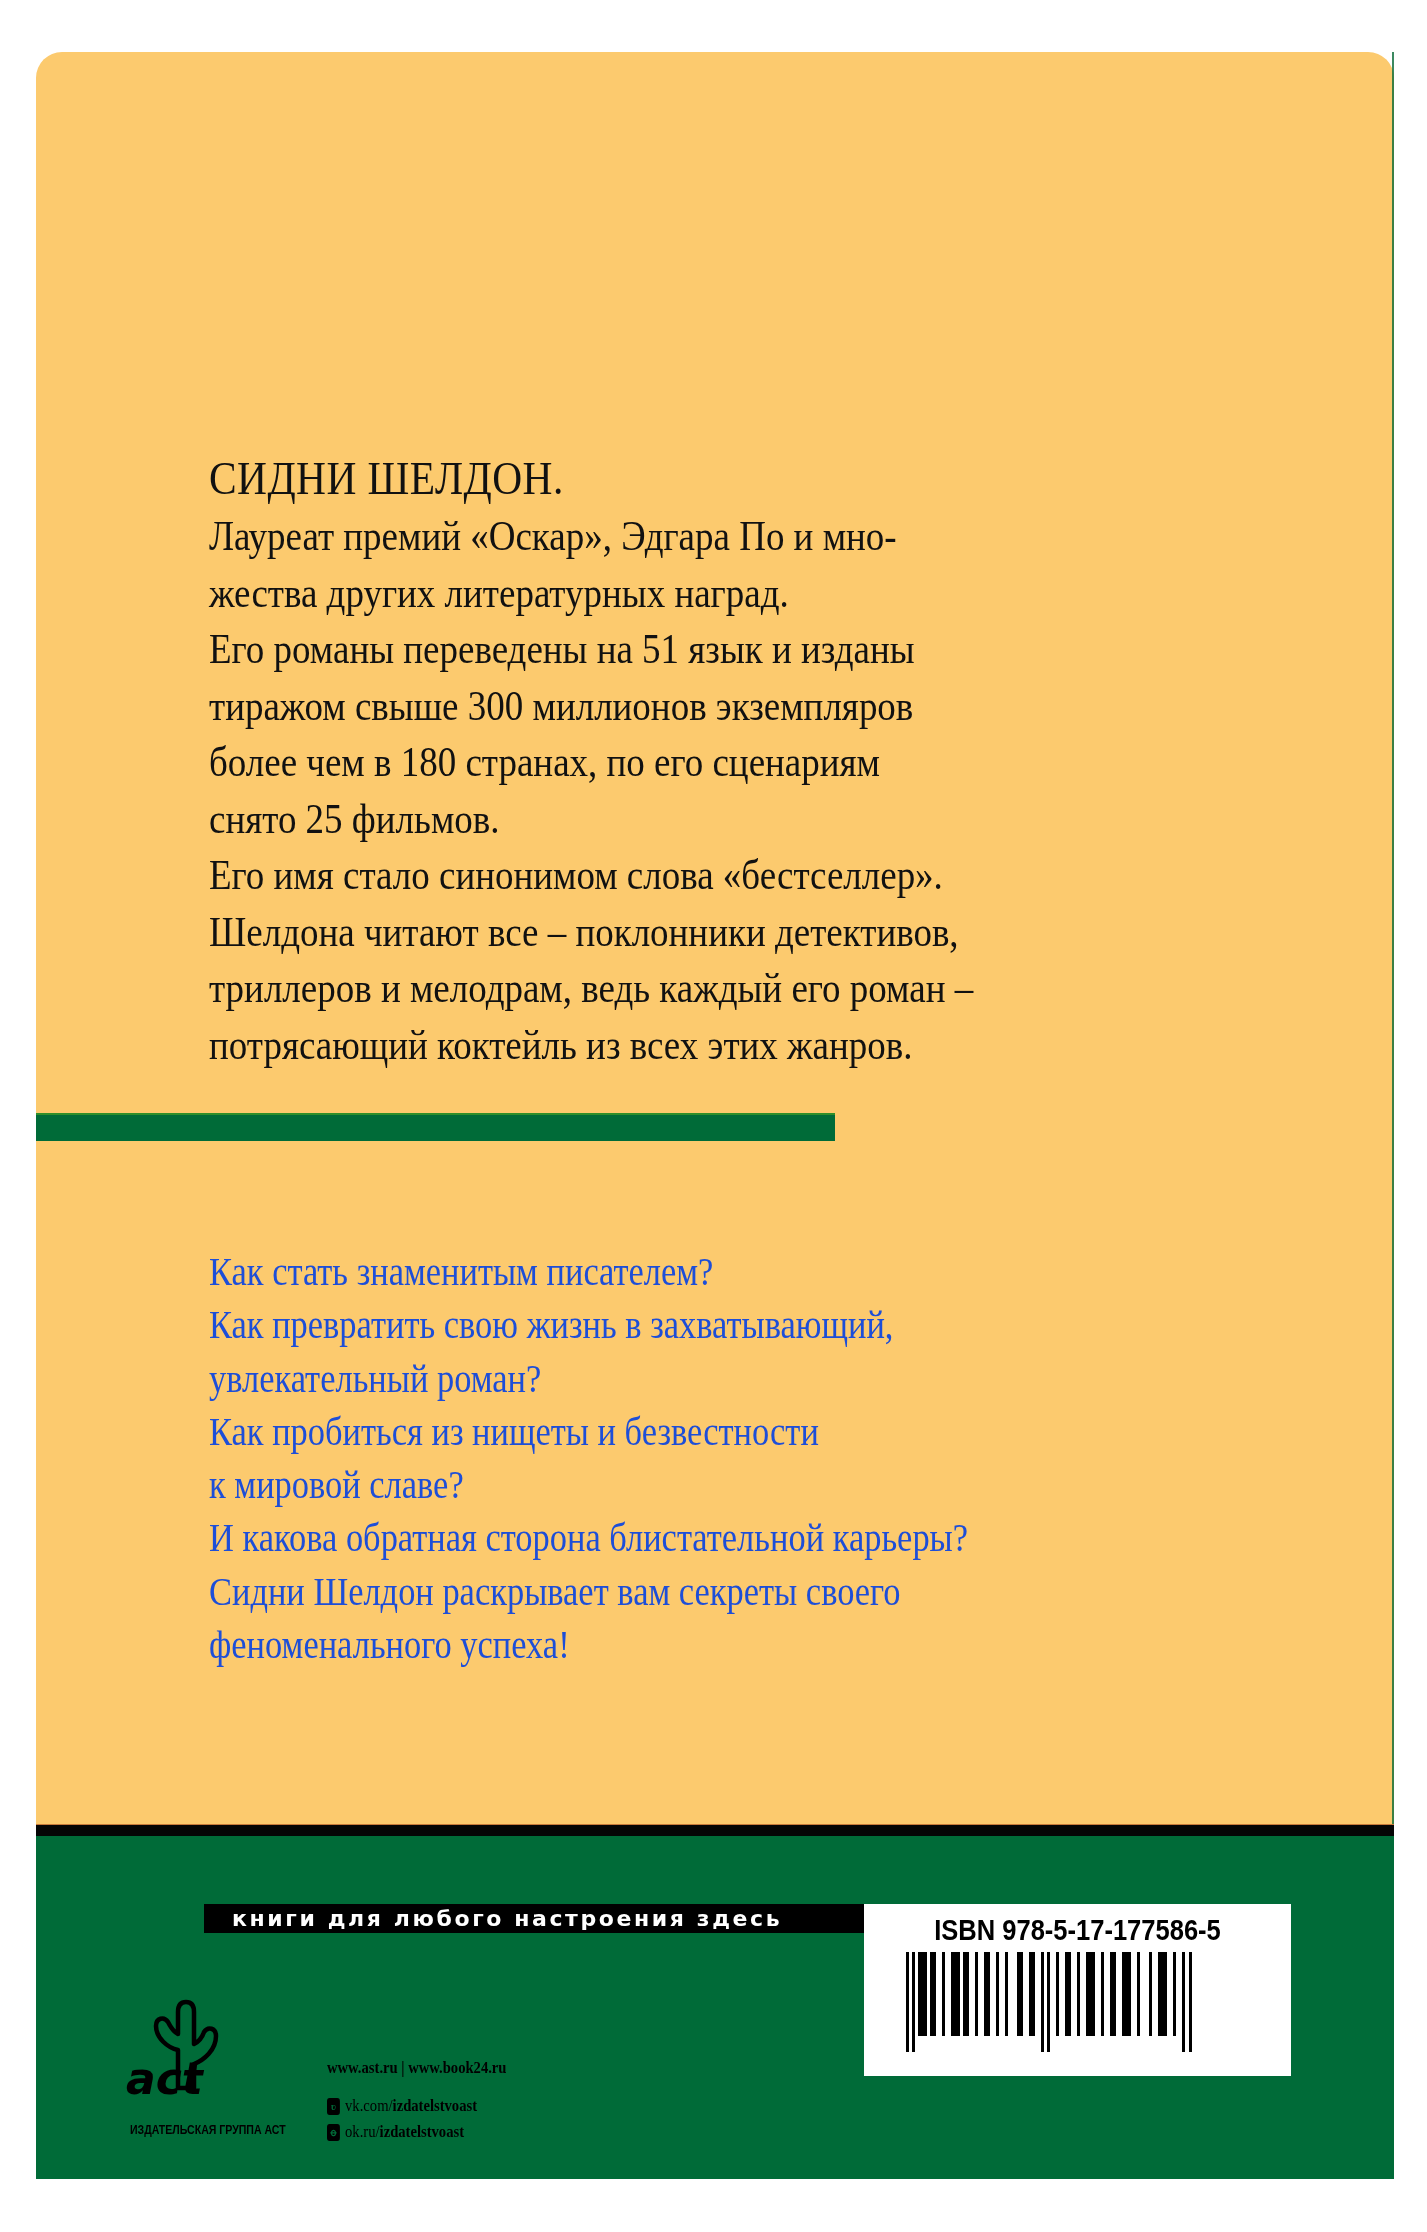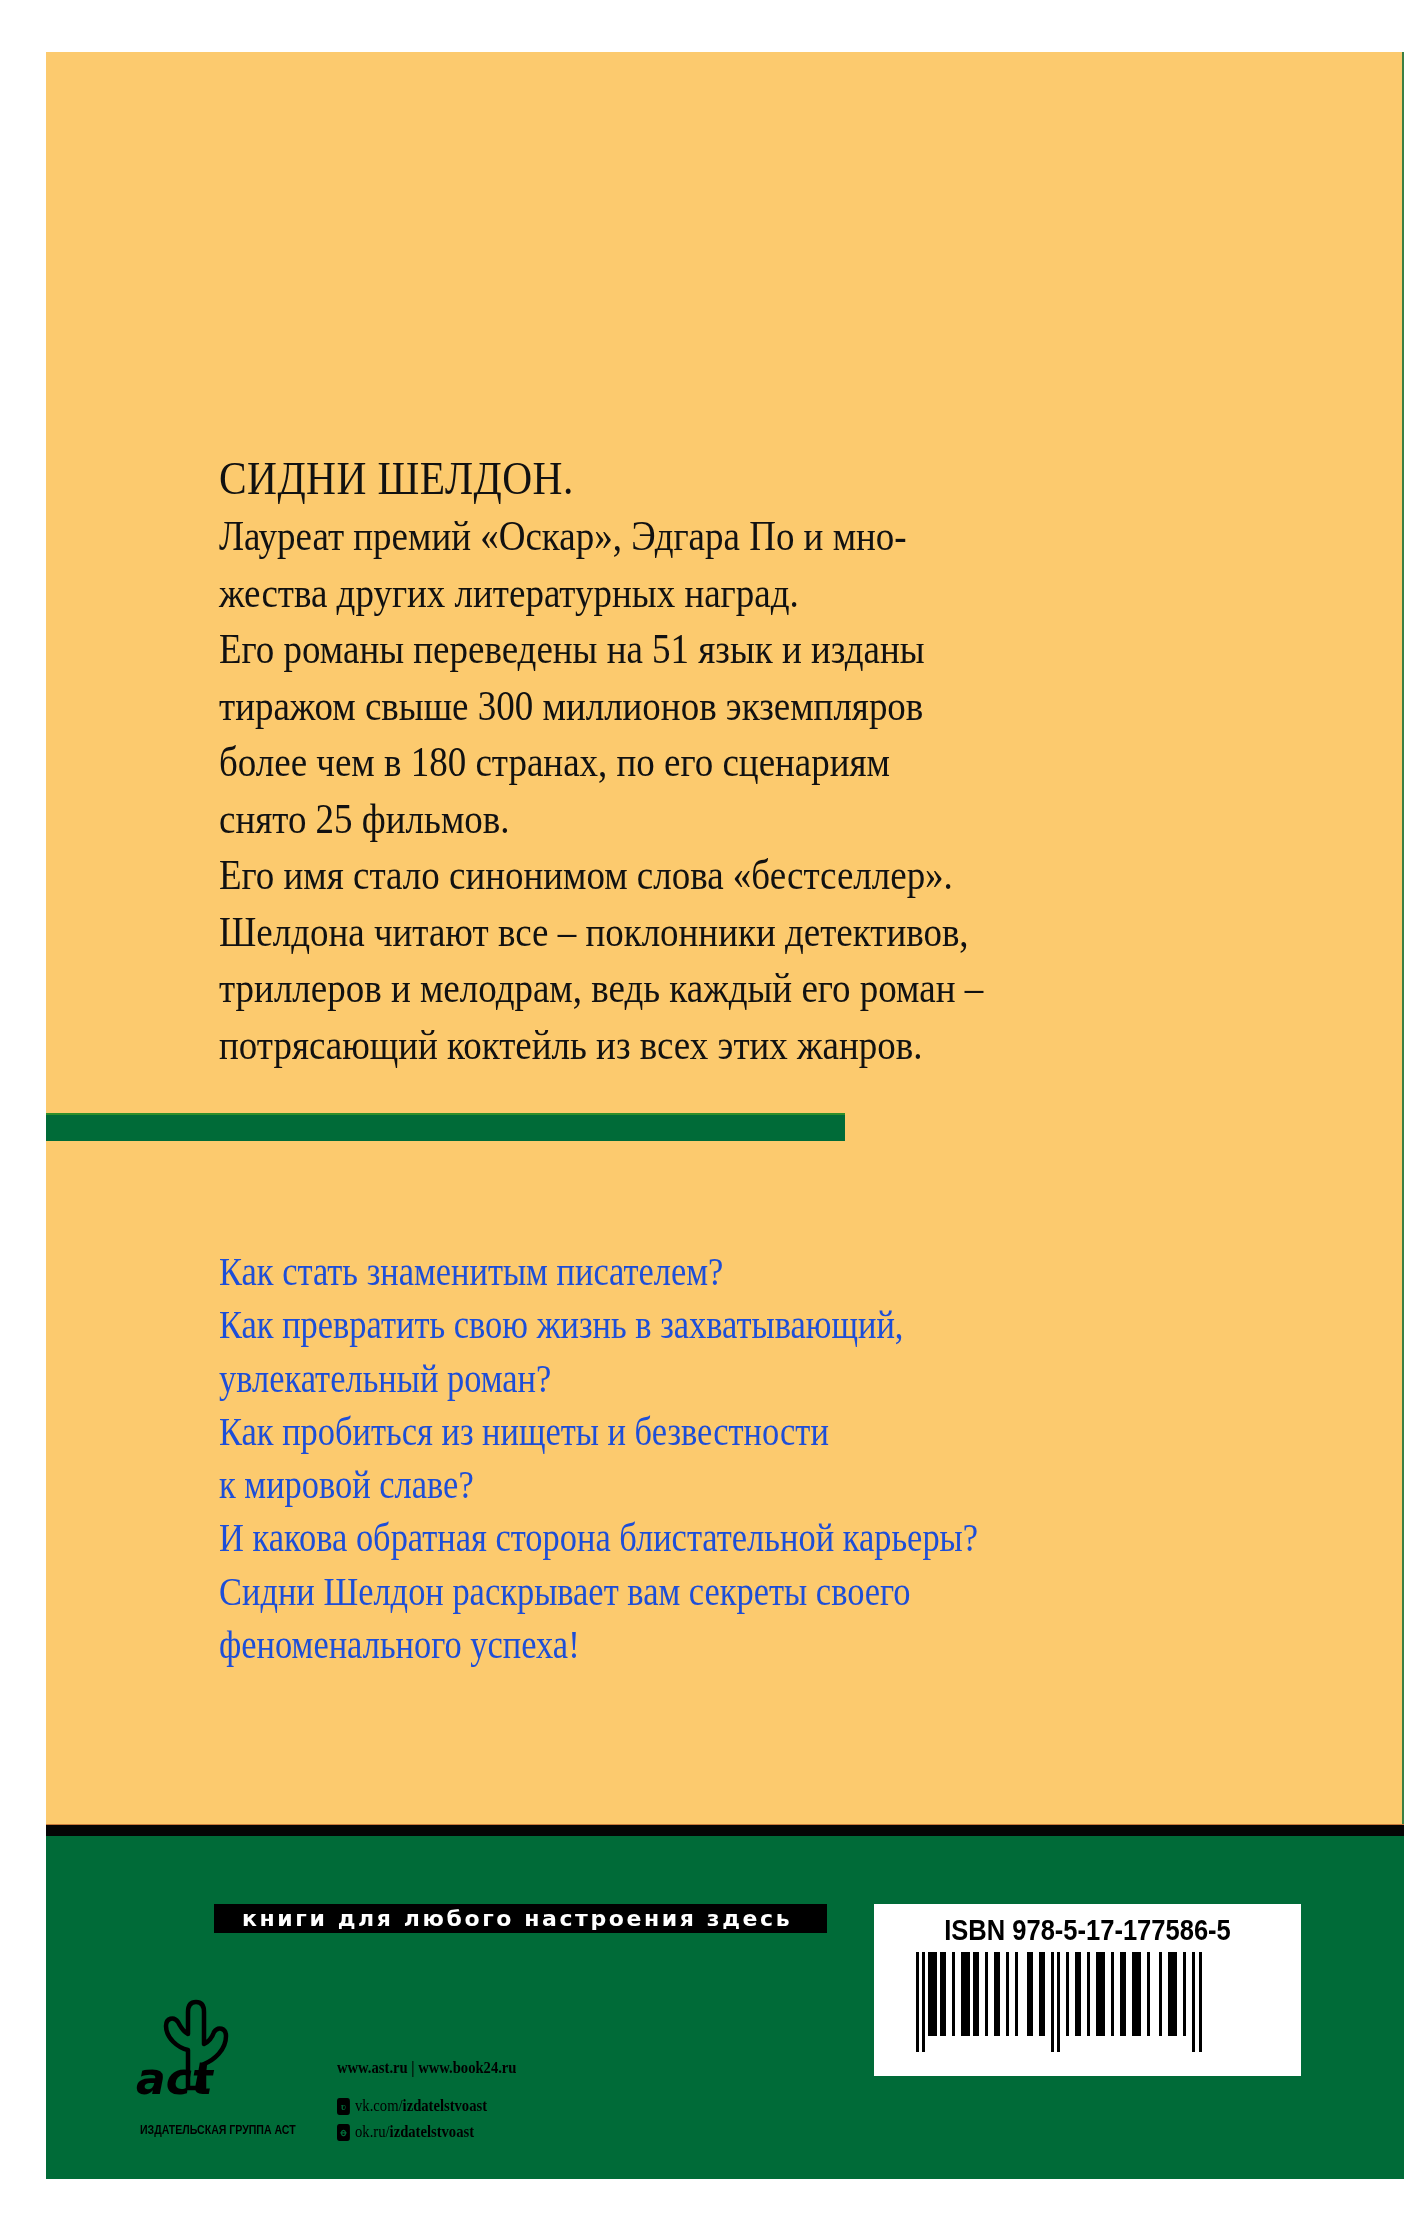--- a/index.html
+++ b/index.html
@@ -1,27 +1,27 @@
 <!DOCTYPE html>
 <html><head>
 <meta charset="utf-8">
 <style>
   html, body { margin: 0; padding: 0; background: #ffffff; }
   body { width: 1427px; height: 2232px; position: relative; overflow: hidden; }
-  .cover { position: absolute; left: 46px; top: 52px; width: 1358px; height: 2127px; background: #FCCA6E; }
+  .cover { position: absolute; left: 36px; top: 52px; width: 1358px; height: 2127px; background: #FCCA6E; border-radius: 26px; }
   .cover-edge { position: absolute; right: 0; top: 0; width: 2px; height: 100%; background: #0b6b38; opacity: 0.8; }
   .bio { position: absolute; left: 173px; top: 398px; width: 1000px; font-family: "Liberation Serif", "DejaVu Serif", serif; color: #111; }
   .bio-title { font-size: 46px; line-height: 58px; letter-spacing: 0.5px; transform: scaleX(0.9); transform-origin: left; white-space: nowrap; }
   .bio-line { font-size: 43px; line-height: 56.5px; white-space: nowrap; transform: scaleX(0.86); transform-origin: left; }
   .divider { position: absolute; left: 0; top: 1061px; width: 799px; height: 28px; background: #006b38; border-top: 2px solid #2e8f2a; box-sizing: border-box; }
   .teaser { position: absolute; left: 173px; top: 1193px; width: 1050px; font-family: "Liberation Serif", "DejaVu Serif", serif; color: #1d4ed8; }
   .teaser-line { font-size: 41px; line-height: 53.3px; white-space: nowrap; transform: scaleX(0.84); transform-origin: left; }
   .black-band { position: absolute; left: 0; top: 1772px; width: 1358px; height: 12px; background: #050505; border-top: 1px solid #c87a3a; }
   .green-panel { position: absolute; left: 0; top: 1784px; width: 1358px; height: 343px; background: #006b38; }
-  .tagline { position: absolute; left: 168px; top: 68px; width: 613px; height: 29px; background: #000; color: #fff; font-family: "DejaVu Sans", sans-serif; font-weight: bold; font-size: 22px; line-height: 29px; letter-spacing: 2.6px; padding-left: 28px; box-sizing: border-box; white-space: nowrap; overflow: hidden; }
+  .tagline { position: absolute; left: 168px; top: 68px; width: 660px; height: 29px; background: #000; color: #fff; font-family: "DejaVu Sans", sans-serif; font-weight: bold; font-size: 22px; line-height: 29px; letter-spacing: 2.6px; padding-left: 28px; box-sizing: border-box; white-space: nowrap; overflow: hidden; }
   .barcode-box { position: absolute; left: 828px; top: 68px; width: 427px; height: 172px; background: #fff; }
   .isbn-text { position: absolute; left: 0; top: 10px; width: 100%; text-align: center; font-family: "Liberation Sans", sans-serif; font-weight: bold; font-size: 29px; line-height: 32px; color: #000; transform: scaleX(0.88); }
   .bars { position: absolute; left: 42px; top: 48px; width: 290px; height: 100px; }
   .barcode-digits { position: absolute; left: 12px; top: 118px; width: 350px; font-family: "Liberation Sans", sans-serif; font-size: 40px; line-height: 44px; color: #000; white-space: nowrap; }
   .barcode-digits span { display: inline-block; }
   .logo { position: absolute; left: 88px; top: 162px; width: 110px; height: 110px; }
   .publisher-name { position: absolute; left: 94px; top: 287px; font-family: "Liberation Sans", sans-serif; font-weight: bold; font-size: 12px; color: #000; white-space: nowrap; transform: scaleX(0.88); transform-origin: left; }
   .links { position: absolute; left: 291px; top: 220px; font-family: Liberation Serif, serif; color: #000; }
   .web-links { font-size: 17px; font-weight: bold; line-height: 24px; white-space: nowrap; transform: scaleX(0.86); transform-origin: left; }
   .social { margin-top: 14px; font-size: 17px; line-height: 24px; white-space: nowrap; display: flex; align-items: center; transform: scaleX(0.86); transform-origin: left; }

